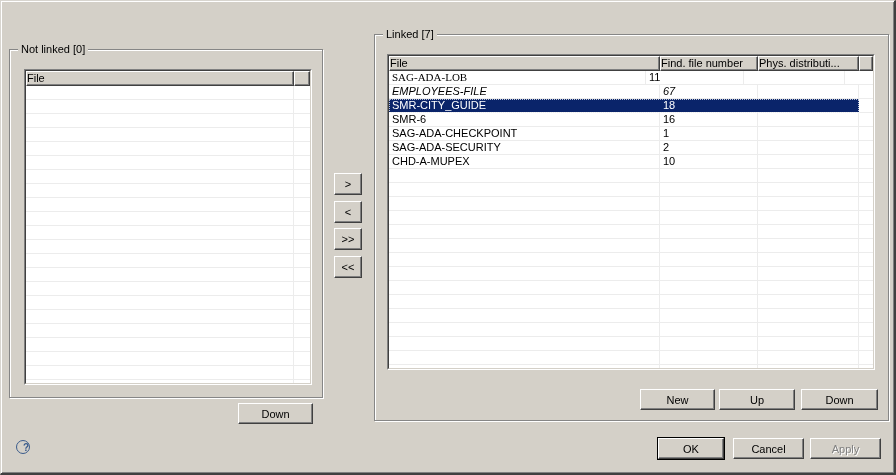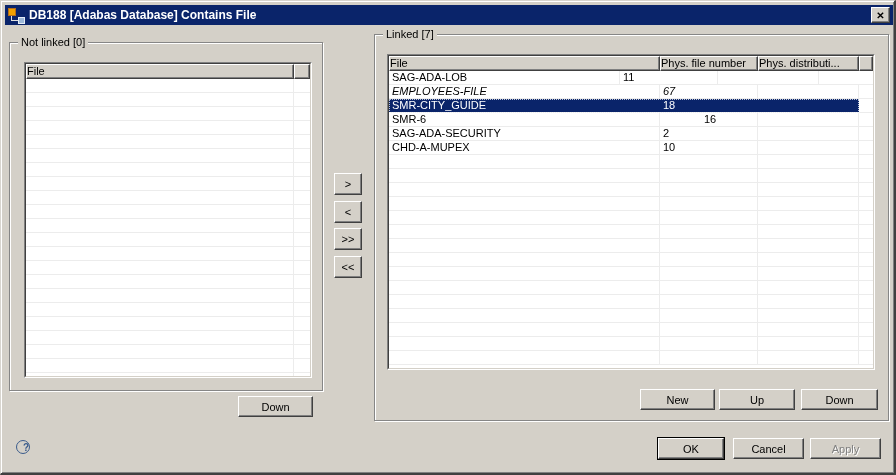--- a/index.html
+++ b/index.html
@@ -22,21 +22,21 @@
   .app-icon .lh{position:absolute;left:3px;top:13px;width:7px;height:1px;background:#e0e0e0;}
   .app-icon .sq2{position:absolute;left:10px;top:10px;width:7px;height:7px;background:#9db8d8;border:1px solid #e4ecf6;}
   .close-btn{position:absolute;right:3px;top:2px;width:19px;height:16px;padding:0;
     background:#d4d0c8;border:1px solid;border-color:#ffffff #404040 #404040 #ffffff;
     box-shadow:inset -1px -1px 0 #808080;font-size:10px;font-weight:bold;line-height:13px;text-align:center;color:#000;}
 
   
   .groupbox{position:absolute;border:1px solid #868686;
     box-shadow:1px 1px 0 #ffffff, inset 1px 1px 0 #ffffff;}
   .group-label{position:absolute;top:-7px;left:8px;background:#d4d0c8;padding:0 3px;font-size:11px;line-height:13px;color:#000;white-space:nowrap;}
-  .gb-left{left:8px;top:41px;width:314px;height:349px;}
+  .gb-left{left:8px;top:48px;width:314px;height:349px;}
   .gb-right{left:373px;top:33px;width:515px;height:387px;}
 
   
   .table{position:absolute;border:1px solid;border-color:#808080 #ffffff #ffffff #808080;}
   .table-inner{width:100%;height:100%;border:1px solid;border-color:#404040 #d4d0c8 #d4d0c8 #404040;background:#ffffff;overflow:hidden;}
   .thead{display:flex;height:15px;}
   .hcell{background:#d4d0c8;border-top:1px solid #ffffff;border-left:1px solid #ffffff;
     border-right:1px solid #404040;border-bottom:1px solid #404040;
     box-shadow:inset -1px -1px 0 #808080;
     font-size:11px;line-height:12px;padding-left:0;color:#000;overflow:hidden;white-space:nowrap;}
@@ -74,30 +74,20 @@
 
   
   .help{position:absolute;left:15px;top:439px;width:14px;height:14px;border:1px solid #3b5c8c;border-radius:50%;
     color:#3b5c8c;font-size:10px;font-weight:bold;line-height:12px;text-align:center;background:transparent;}
 </style>
 </head>
 <body>
 
 <div class="dialog">
 
-  <div class="titlebar">
-    <span class="app-icon">
-      <span class="sq1"></span>
-      <span class="lv"></span>
-      <span class="lh"></span>
-      <span class="sq2"></span>
-    </span>
-    <span class="title-text">DB188 [Adabas Database] Contains File</span>
-    <button class="close-btn">✕</button>
-  </div>
 
   <div class="groupbox gb-left">
     <span class="group-label">Not linked [0]</span>
     <div class="table tbl-left">
       <div class="table-inner">
         <div class="thead">
           <div class="hcell" style="width:268px;">File</div>
           <div class="hcell hfill"></div>
         </div>
         <div class="tbody" id="left-tbody">
@@ -199,46 +189,52 @@
   <button class="btn btn-ml">&lt;</button>
   <button class="btn btn-mar">&gt;&gt;</button>
   <button class="btn btn-mal">&lt;&lt;</button>
 
   <div class="groupbox gb-right">
     <span class="group-label">Linked [7]</span>
     <div class="table tbl-right">
       <div class="table-inner">
         <div class="thead">
           <div class="hcell" style="width:271px;">File</div>
-          <div class="hcell" style="width:98px;">Phys. file number</div>
+          <div class="hcell" style="width:98px;">Find. file number</div>
           <div class="hcell" style="width:101px;">Phys. distributi...</div>
           <div class="hcell hfill"></div>
         </div>
         <div class="tbody" id="right-tbody">
             <div class="trow">
-              <div class="tcell" style="width: 231px;">SAG-ADA-LOB</div>
+              <div class="tcell" style="width: 257px; font-family: Liberation Serif, serif;">SAG-ADA-LOB</div>
               <div class="tcell" style="width: 98px;">11</div>
               <div class="tcell" style="width: 101px;"></div>
               <div class="tcell fill"></div>
             </div>
             <div class="trow">
               <div class="tcell" style="width: 271px; font-style: italic;">EMPLOYEES-FILE</div>
               <div class="tcell" style="width: 98px; font-style: italic;">67</div>
               <div class="tcell" style="width: 101px;"></div>
               <div class="tcell fill"></div>
             </div>
             <div class="trow selected">
               <div class="tcell sel" style="width: 271px;">SMR-CITY_GUIDE</div>
               <div class="tcell sel" style="width: 98px;">18</div>
               <div class="tcell sel" style="width: 101px;"></div>
               <div class="tcell fill"></div>
             </div>
             <div class="trow">
               <div class="tcell" style="width: 271px;">SMR-6</div>
-              <div class="tcell" style="width: 98px; text-align: center;">16</div>
+              <div class="tcell" style="width: 98px;">16</div>
+              <div class="tcell" style="width: 101px;"></div>
+              <div class="tcell fill"></div>
+            </div>
+            <div class="trow">
+              <div class="tcell" style="width: 271px;">SAG-ADA-CHECKPOINT</div>
+              <div class="tcell" style="width: 98px;">1</div>
               <div class="tcell" style="width: 101px;"></div>
               <div class="tcell fill"></div>
             </div>
             <div class="trow">
               <div class="tcell" style="width: 271px;">SAG-ADA-SECURITY</div>
               <div class="tcell" style="width: 98px;">2</div>
               <div class="tcell" style="width: 101px;"></div>
               <div class="tcell fill"></div>
             </div>
             <div class="trow">

